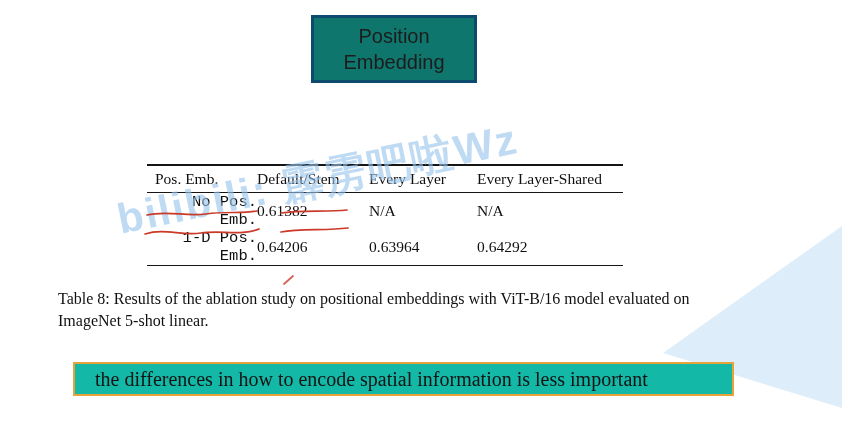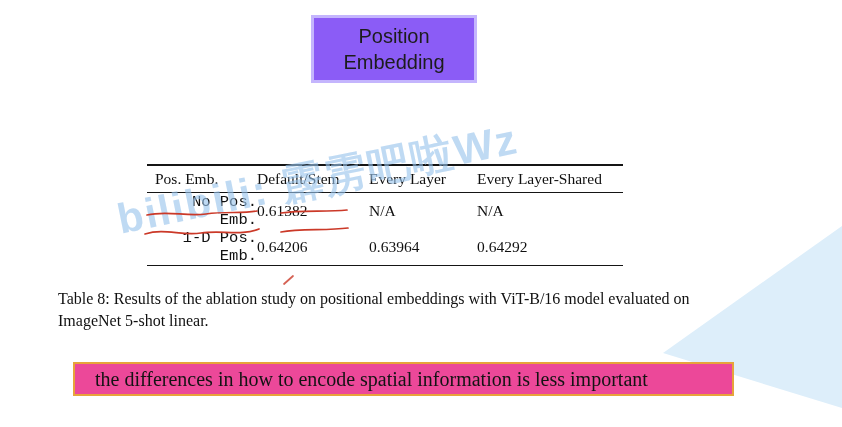--- a/index.html
+++ b/index.html
@@ -7,21 +7,21 @@
     position:relative;width:842px;height:427px;background:#ffffff;
     overflow:hidden;font-family:"Liberation Serif", serif;color:#111;
   }
 
   
   .corner-svg{position:absolute;left:0;top:0;z-index:0;}
 
   
   .pos-box{
     position:absolute;left:311px;top:15px;width:160px;height:62px;
-    border:3px solid #c4b5fd;background:#8b5cf6;z-index:2;
+    border:3px solid #0c4a6e;background:#0f766e;z-index:2;
     display:flex;align-items:center;justify-content:flex-start;text-align:center;
     font-family:"Liberation Sans", sans-serif;font-size:20px;line-height:26px;color:#1c1c1c;
   }
 
   
   .table-wrap{position:absolute;left:147px;top:164px;width:476px;z-index:2;}
   .table-wrap table{
     width:476px;border-collapse:collapse;table-layout:fixed;
     font-size:15.5px;color:#101010;
   }
@@ -51,21 +51,21 @@
 
   
   .caption{
     position:absolute;left:58px;top:288px;width:672px;z-index:2;
     font-size:16px;line-height:22px;color:#101010;
   }
 
   
   .highlight-box{
     position:absolute;left:73px;top:362px;width:637px;height:30px;z-index:2;
-    border:2px solid #e7a33b;background:#ec4899;
+    border:2px solid #e7a33b;background:#14b8a6;
     display:flex;align-items:center;padding-left:20px;
     font-size:20px;color:#131313;
   }
 
   
   .csdn-mark{
     position:absolute;left:652px;top:398px;z-index:3;
     font-family:"Liberation Sans", sans-serif;font-size:19px;color:#c8c8c8;
     white-space:nowrap;
   }

